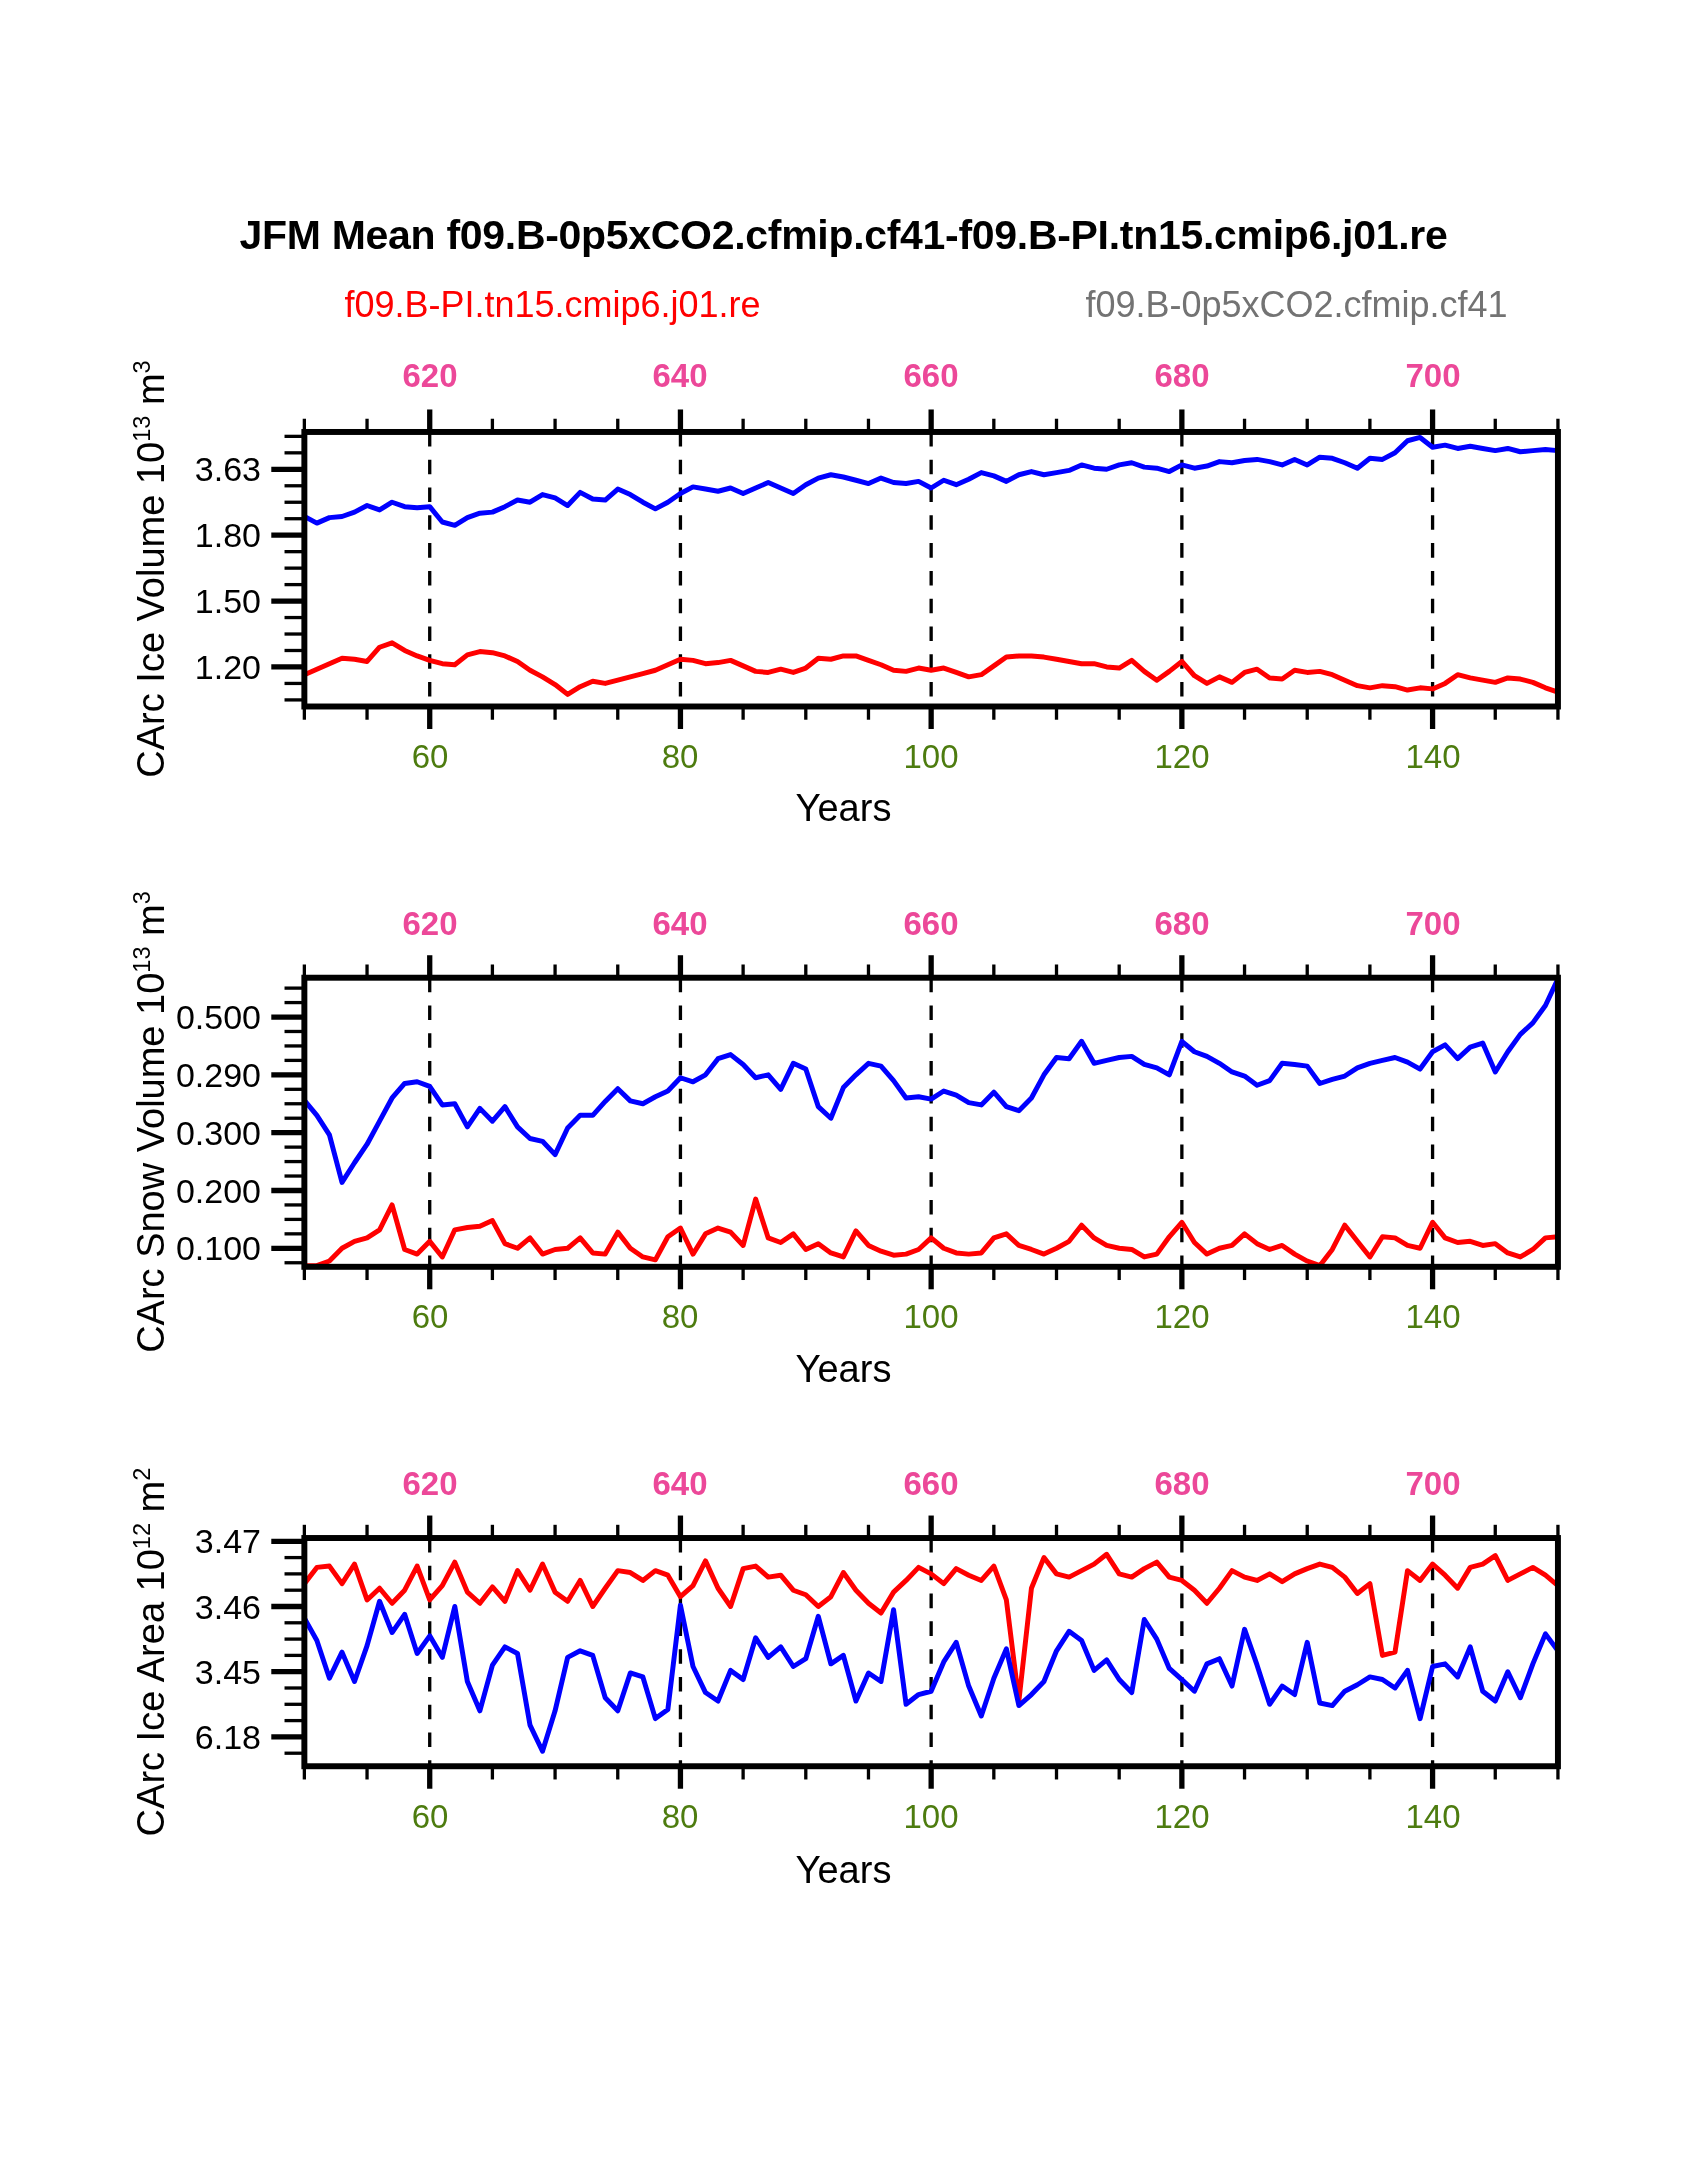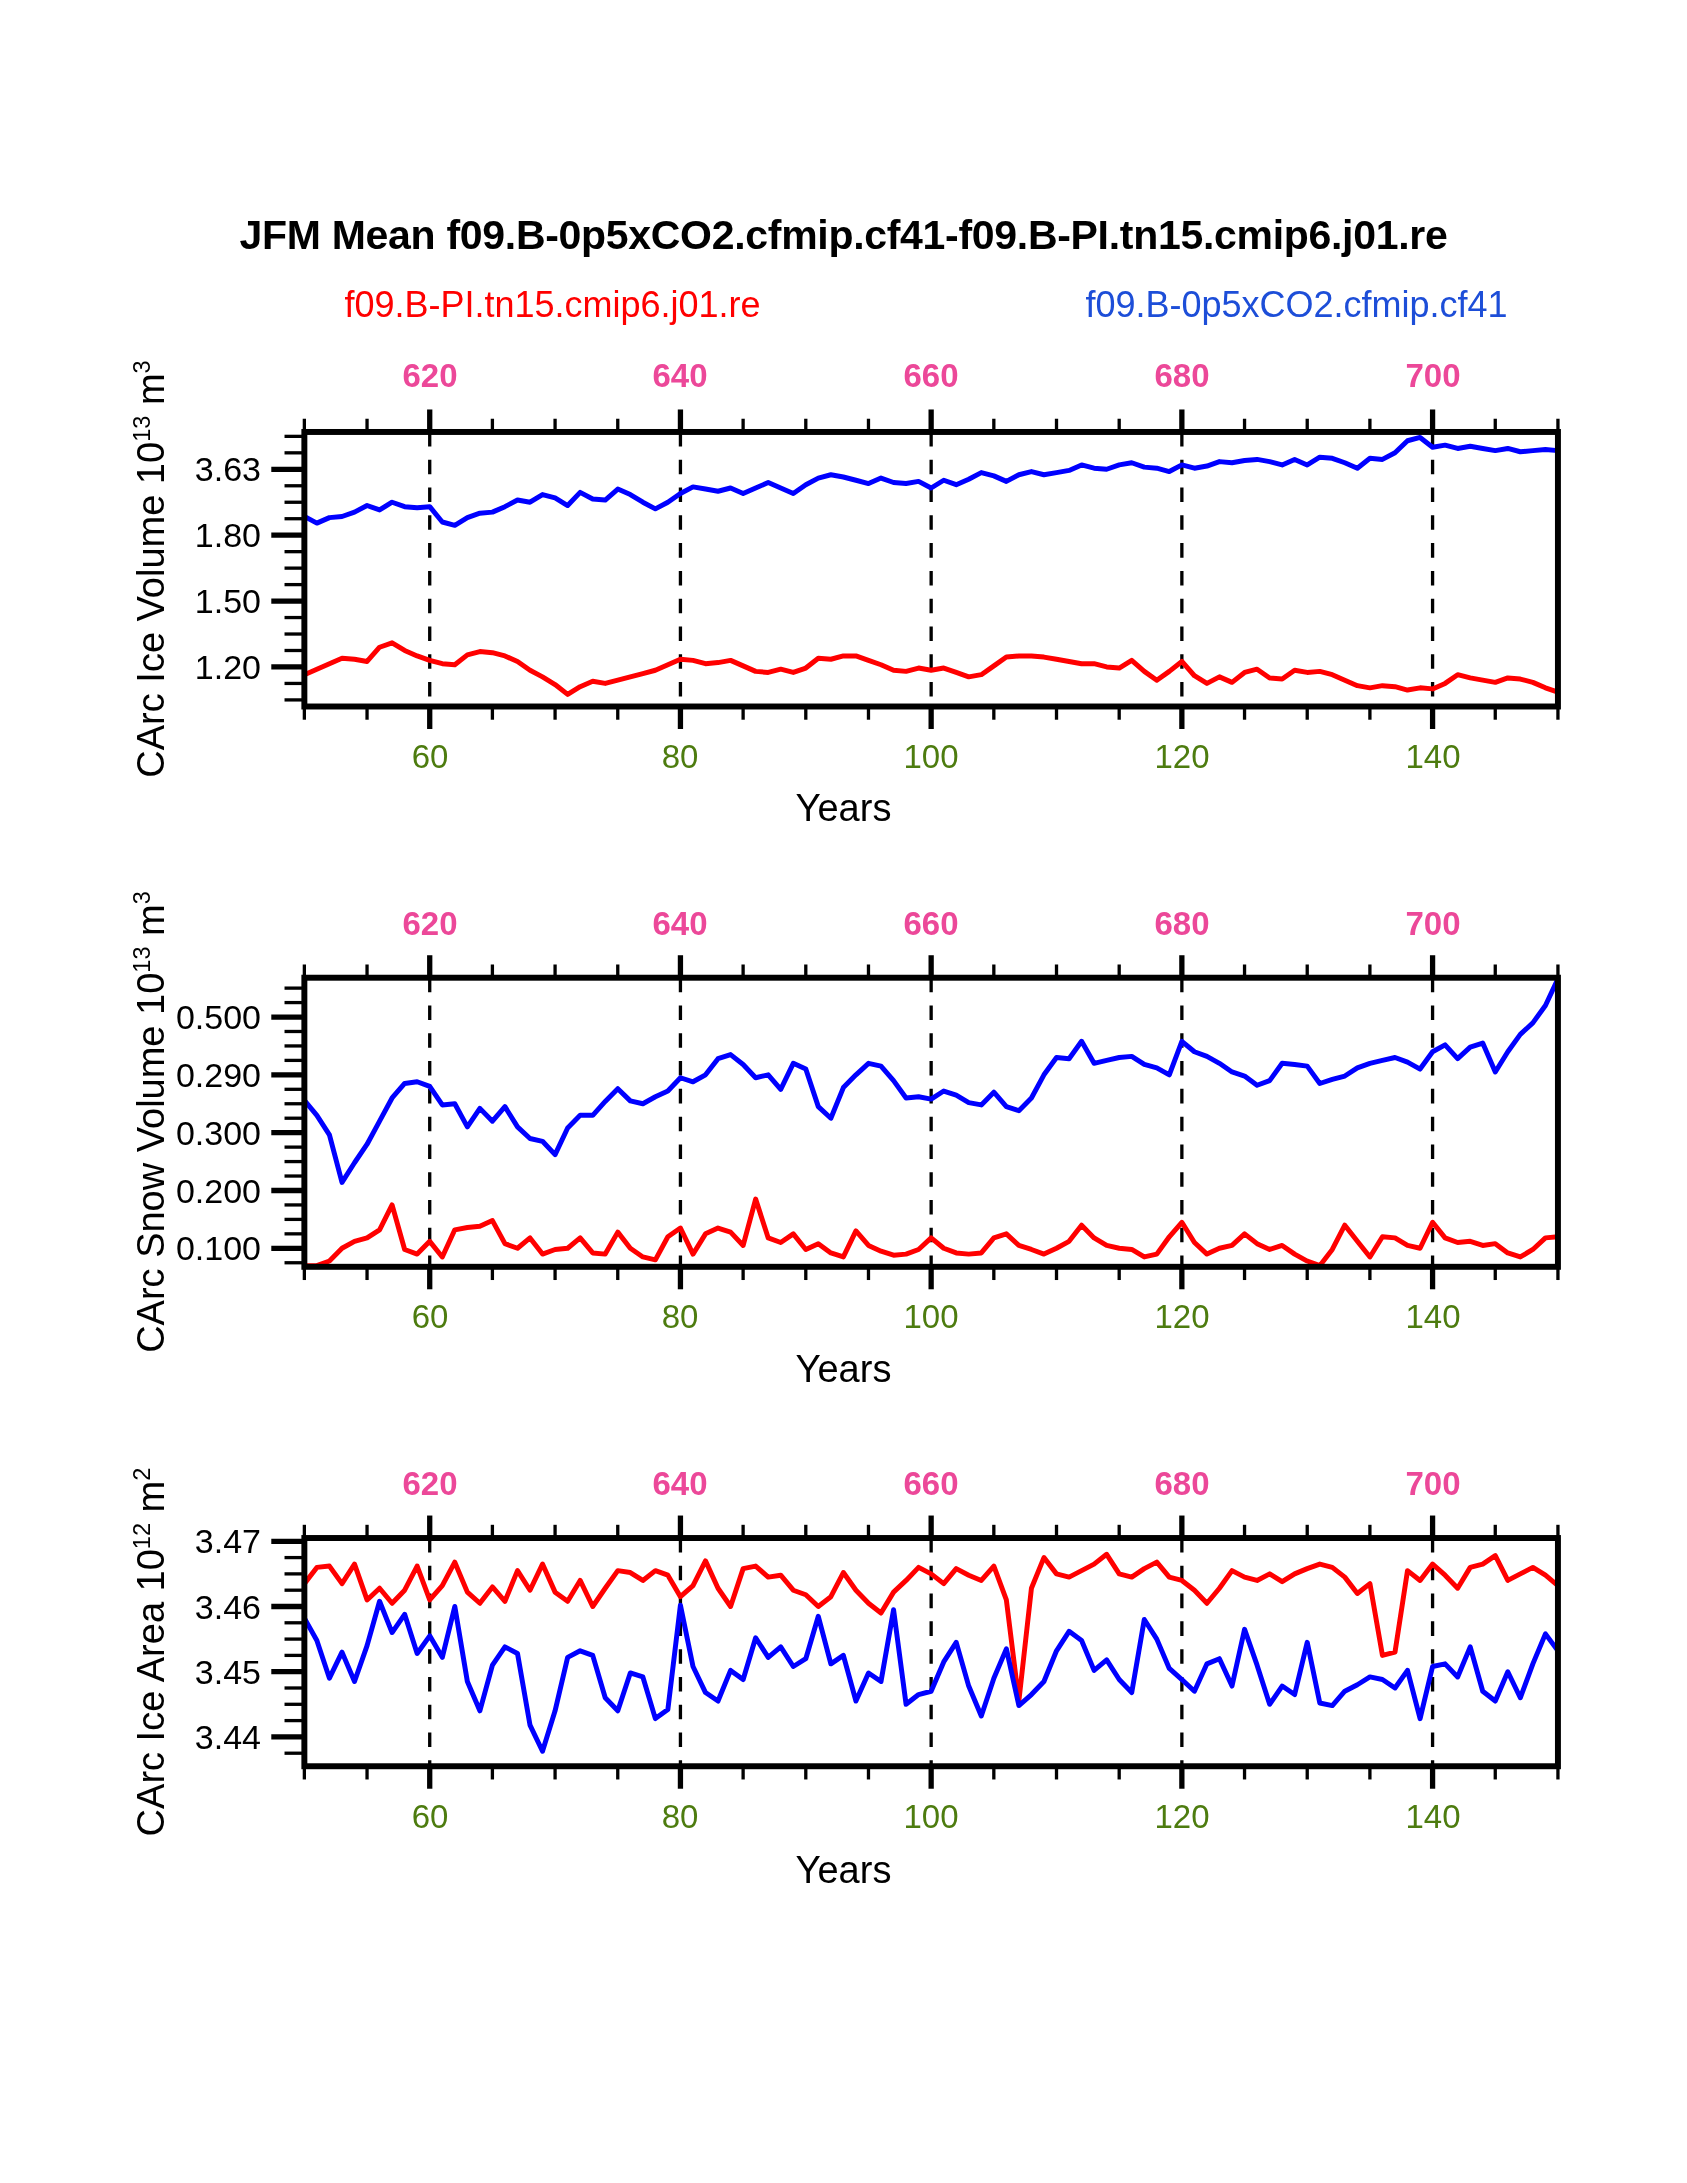--- a/index.html
+++ b/index.html
@@ -41,21 +41,21 @@
     color: #ff0000;
     font-size: 36px;
     white-space: nowrap;
   }
   .legend-blue {
     position: absolute;
     left: 1032px;
     top: 284px;
     width: 529px;
     text-align: center;
-    color: #1d4ed8;
+    color: #737373;
     font-size: 36px;
     white-space: nowrap;
   }
   .panel {
     position: absolute;
     left: 0;
     width: 1687px;
   }
   .plot-svg {
     position: absolute;
@@ -378,21 +378,21 @@
       <div class="toptick-label" style="left: 430px; top: 1465px;">620</div>
       <div class="toptick-label" style="left: 680px; top: 1465px;">640</div>
       <div class="toptick-label" style="left: 931px; top: 1465px;">660</div>
       <div class="toptick-label" style="left: 1182px; top: 1465px;">680</div>
       <div class="toptick-label" style="left: 1433px; top: 1465px;">700</div>
       <div class="bottick-label" style="left: 430px; top: 1798px;">60</div>
       <div class="bottick-label" style="left: 680px; top: 1798px;">80</div>
       <div class="bottick-label" style="left: 931px; top: 1798px;">100</div>
       <div class="bottick-label" style="left: 1182px; top: 1798px;">120</div>
       <div class="bottick-label" style="left: 1433px; top: 1798px;">140</div>
-      <div class="ytick-label" style="left: 79px; top: 1737px; width: 182px;">3.44</div>
+      <div class="ytick-label" style="left: 79px; top: 1737px; width: 182px;">6.18</div>
       <div class="ytick-label" style="left: 79px; top: 1672px; width: 182px;">3.45</div>
       <div class="ytick-label" style="left: 79px; top: 1607px; width: 182px;">3.46</div>
       <div class="ytick-label" style="left: 79px; top: 1541px; width: 182px;">3.47</div>
       <div class="ylabel" style="left: 151px; top: 1652px; transform: rotate(-90deg) translate(-50%, -50%);">CArc Ice Area 10<span class="sup">12</span> m<span class="sup">2</span></div>
       <div class="xlabel" style="left: 0px; top: 1849px;">Years</div>
     </div>
 
 </div>
 
 

